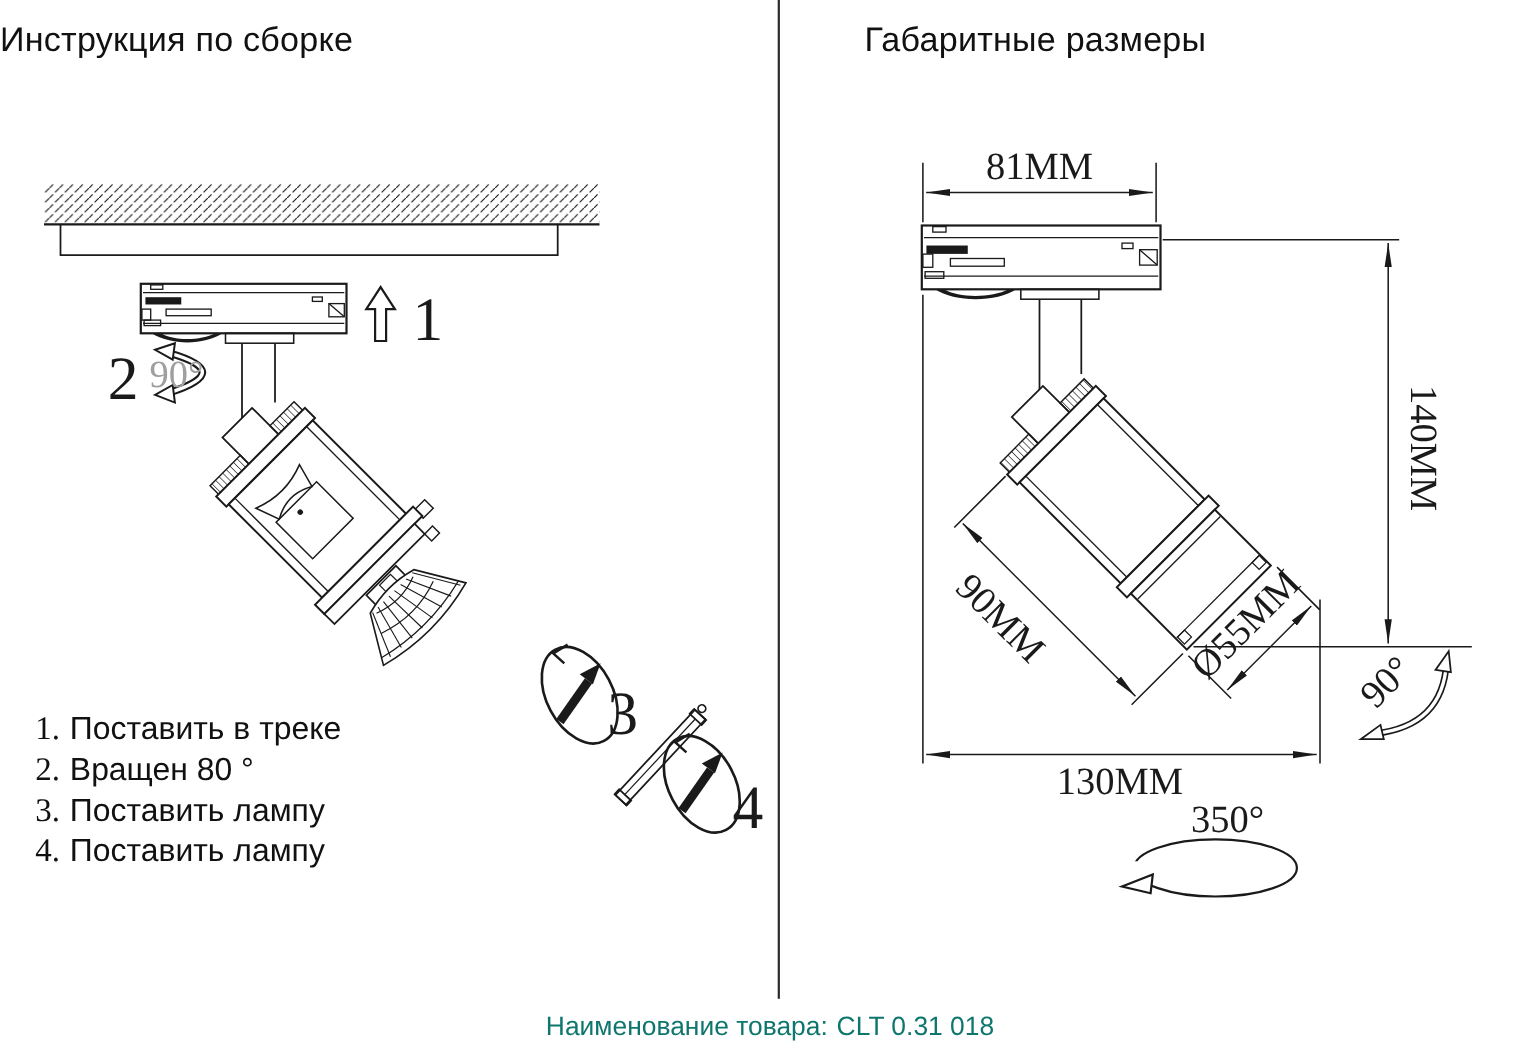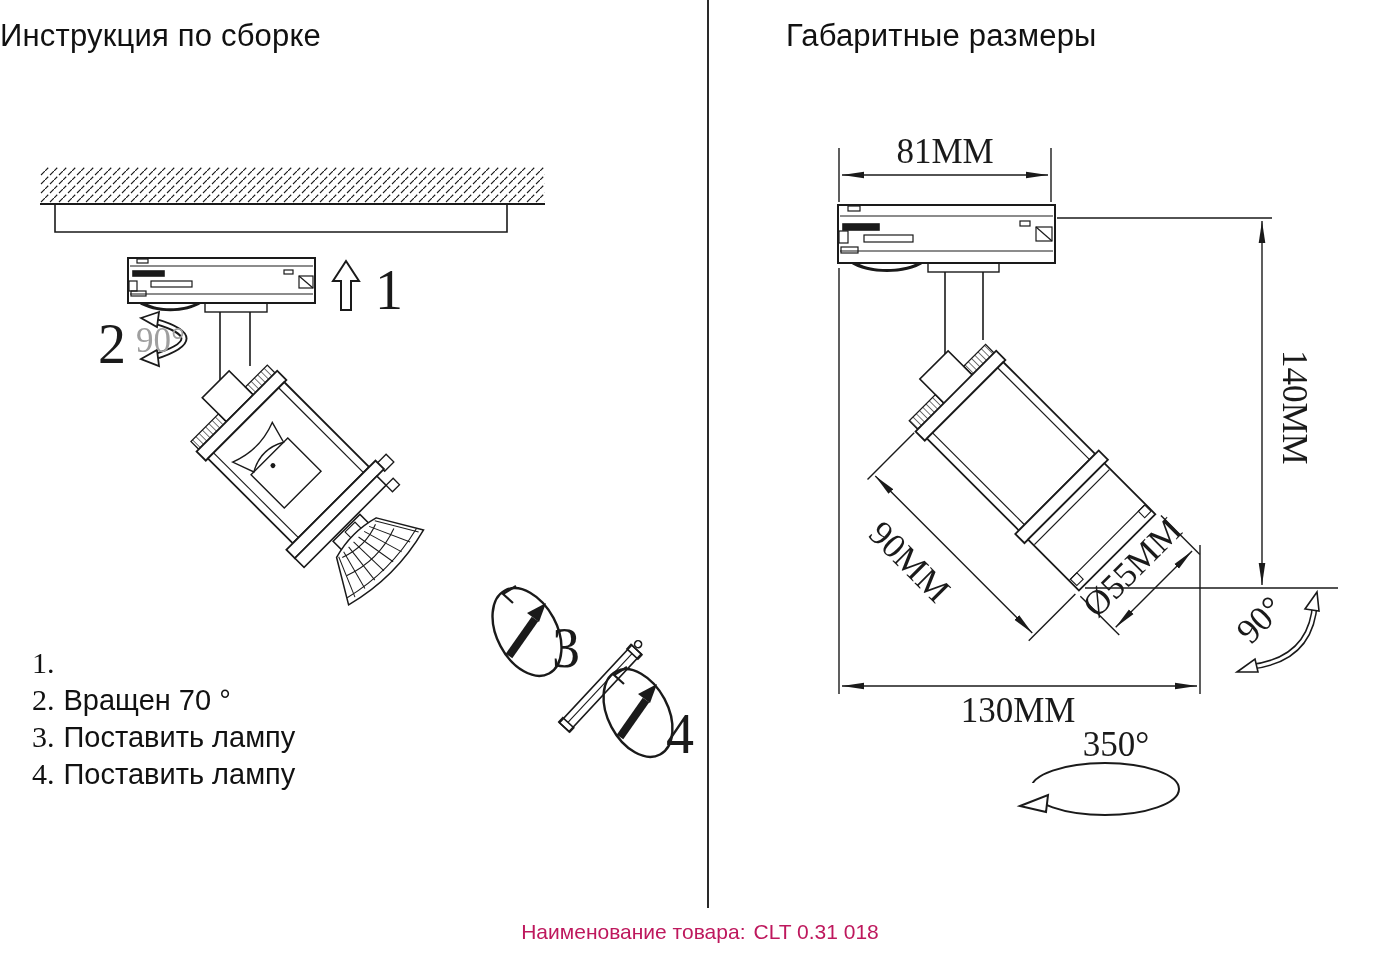--- a/index.html
+++ b/index.html
@@ -7,21 +7,21 @@
          font-family:"Liberation Sans",sans-serif;color:#111;}
   .divider{position:absolute;left:707px;top:0;width:2px;height:908px;background:#2a2a2a;}
   .panel-title{position:absolute;top:18px;font-size:31px;letter-spacing:.2px;text-align:left;color:#111;}
   .panel-title.left{left:0;width:670px;}
   .panel-title.right{left:786px;width:630px;}
   .art{position:absolute;left:0;top:0;width:1400px;height:965px;}
   .steps{position:absolute;left:32px;top:648px;width:360px;}
   .step{display:flex;align-items:baseline;margin-bottom:7px;font-size:29px;line-height:30px;}
   .step-num{font-family:"Liberation Serif",serif;font-size:30px;margin-right:9px;}
   .step-text{font-family:"Liberation Sans",sans-serif;}
-  .footer{position:absolute;left:0;top:920px;width:100%;text-align:center;font-size:21px;color:#be185d;}
+  .footer{position:absolute;left:0;top:920px;width:100%;text-align:center;font-size:24px;color:#0f766e;}
   .footer .val{margin-left:8px;}
   svg text{fill:#1a1a1a;}
   .dim{font-family:"Liberation Serif",serif;font-size:35px;}
   .callout{font-family:"Liberation Serif",serif;font-size:56px;}
   .muted{fill:#9f9f9f;}
 </style>
 </head>
 <body>
 
 <div class="stage">
@@ -236,24 +236,25 @@
     <text class="dim" x="945" y="163" text-anchor="middle">81MM</text>
     <text class="dim" transform="rotate(90 1283 350)" x="1283" y="350">140MM</text>
     <text class="dim" x="1018" y="722" font-size="37" text-anchor="middle">130MM</text>
     <text class="dim" transform="rotate(-45 1268 628)" x="1268" y="628" font-size="36" text-anchor="middle">90°</text>
     <text class="dim" x="1116" y="756" font-size="37" text-anchor="middle">350°</text>
   </svg>
 
   <div class="steps">
     <div class="step">
       <span class="step-num">1.</span>
+      <span class="step-text">Поставить в треке</span>
     </div>
     <div class="step">
       <span class="step-num">2.</span>
-      <span class="step-text">Вращен 70 °</span>
+      <span class="step-text">Вращен 80 °</span>
     </div>
     <div class="step">
       <span class="step-num">3.</span>
       <span class="step-text">Поставить лампу</span>
     </div>
     <div class="step">
       <span class="step-num">4.</span>
       <span class="step-text">Поставить лампу</span>
     </div>
   </div>

